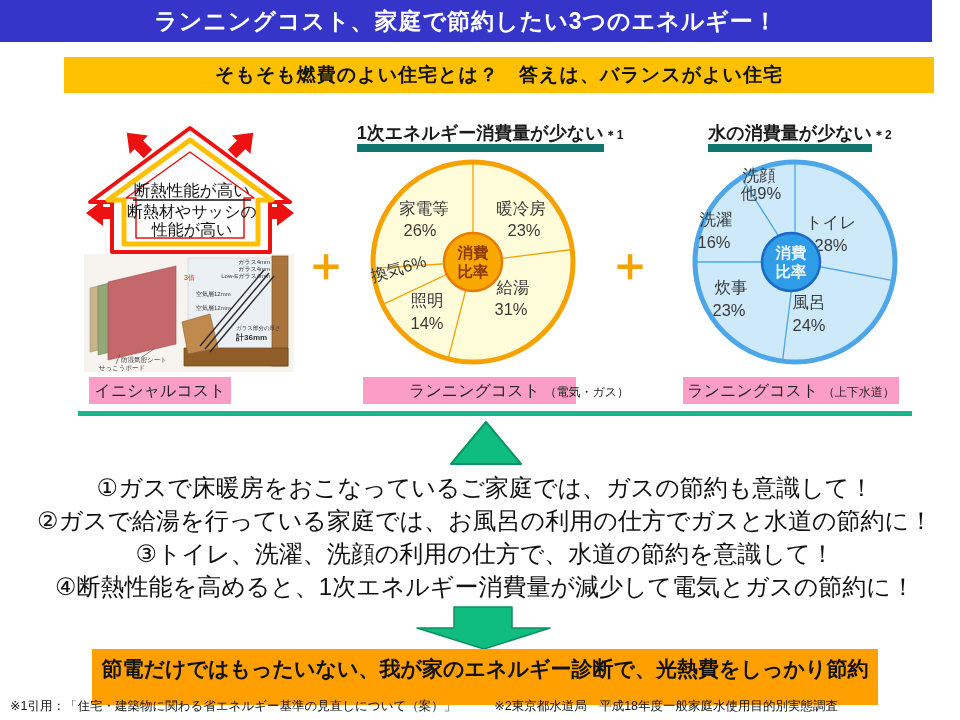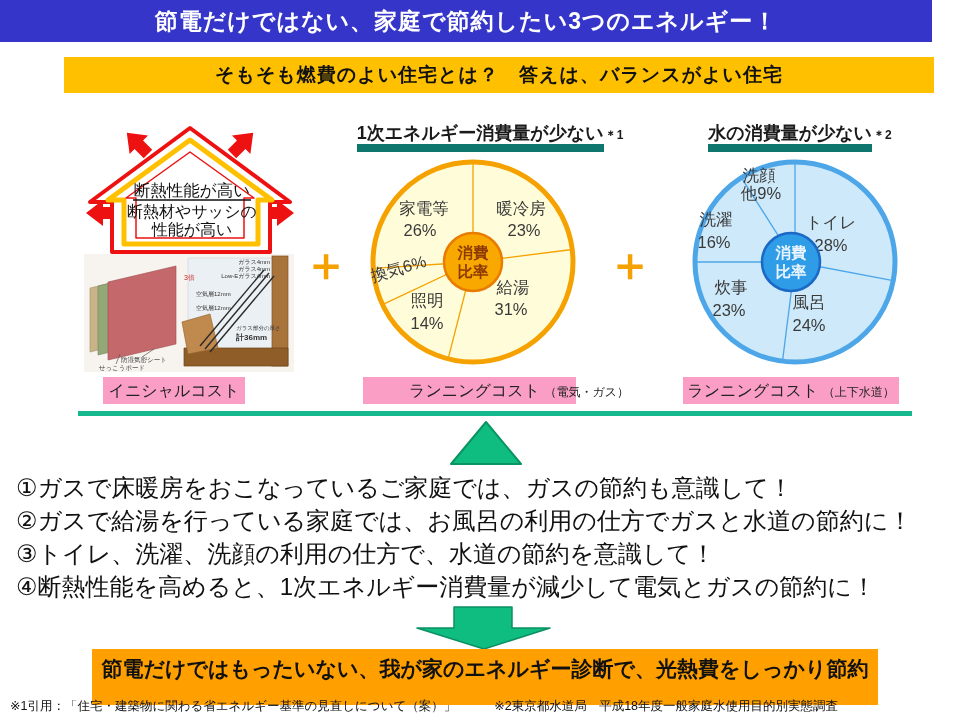--- a/index.html
+++ b/index.html
@@ -20,43 +20,43 @@
   .heading-mid { left:350px; width:280px; }
   .heading-right { left:665px; width:270px; }
 
   .plus { width:52px; height:52px; top:238px; color:#F5A200; font-size:46px; font-weight:bold;
     text-align:center; line-height:52px; }
   .plus1 { left:300px; } .plus2 { left:604px; }
 
   .cost-label { top:377px; height:27px; background:#FA9EC5; color:#222; text-align:center;
     line-height:27px; font-size:16px; white-space:nowrap; }
   .cost-label .sub { font-size:12px; }
-  .cost1 { left:103px; width:142px; }
+  .cost1 { left:89px; width:142px; }
   .cost2 { left:363px; width:213px;padding-left:46px; }
   .cost3 { left:683px; width:216px; }
 
   .teal-line { left:78px; top:411px; width:834px; height:5px; background:#16B98E; }
 
   .points { left:16px; top:471px; width:938px; color:#111; font-size:24px; font-weight:500; }
-  .points div { line-height:33px; white-space:nowrap; }
+  .points div { line-height:33px; white-space:nowrap;text-align:center; }
 
   .orange-bar { left:92px; top:649px; width:786px; height:56px; background:#FFA000;
     color:#111; font-size:21px; font-weight:bold; text-align:center; line-height:40px; }
 
   .footnotes { left:10px; top:698px; width:945px; font-size:12.5px; color:#111; white-space:nowrap; }
   .footnotes .fn2 { margin-left:38px; }
 
   svg text { font-family:"Liberation Sans","DejaVu Sans",sans-serif; }
 </style>
 </head>
 <body>
 
 <div class="slide">
 
-  <div class="abs title-bar">節電だけではない、家庭で節約したい3つのエネルギー！</div>
+  <div class="abs title-bar">ランニングコスト、家庭で節約したい3つのエネルギー！</div>
 
   <div class="abs gold-bar">そもそも燃費のよい住宅とは？　答えは、バランスがよい住宅</div>
 
   <svg class="abs" style="left:76px; top:114px;" width="230" height="152" viewBox="0 0 230 152">
 
     <g fill="#EE1111">
       <polygon points="0,-6 13,-6 13,-13 30,0 13,13 13,6 0,6" transform="translate(72,40) rotate(-135)"></polygon>
       <polygon points="0,-6 13,-6 13,-13 30,0 13,13 13,6 0,6" transform="translate(156,40) rotate(-45)"></polygon>
       <polygon points="0,-6 13,-6 13,-13 30,0 13,13 13,6 0,6" transform="translate(40,99) rotate(180)"></polygon>
       <polygon points="0,-6 13,-6 13,-13 30,0 13,13 13,6 0,6" transform="translate(188,99)"></polygon>

